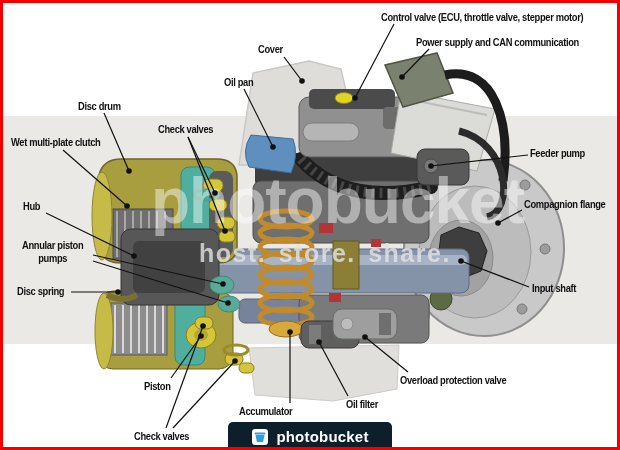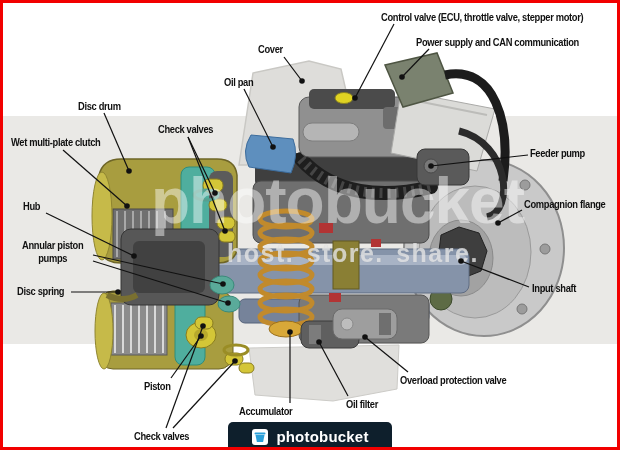--- a/index.html
+++ b/index.html
@@ -9,21 +9,21 @@
     font-family:"Liberation Sans", sans-serif;
   }
   .panel{position:absolute;left:0;top:113px;width:620px;height:228px;background:#eae9e6;}
   svg.layer{position:absolute;left:0;top:0;width:620px;height:450px;}
   .wm-big{
     position:absolute;left:148px;top:166px;font-size:64px;font-weight:bold;
     color:rgba(255,255,255,0.45);letter-spacing:-1px;line-height:1;white-space:nowrap;
     pointer-events:none;
   }
   .wm-tag{
-    position:absolute;left:224px;top:236px;font-size:25px;font-weight:bold;
+    position:absolute;left:196px;top:236px;font-size:25px;font-weight:bold;
     color:rgba(240,240,240,0.7);letter-spacing:1.5px;word-spacing:4px;white-space:nowrap;
     text-shadow:0 0 1px rgba(150,150,150,0.35);pointer-events:none;
   }
   #label-layer .lbl{
     position:absolute;font-size:11px;font-weight:bold;color:#111;
     letter-spacing:-0.4px;line-height:1.2;white-space:nowrap;
     transform:scaleX(0.85);transform-origin:left top;
   }
   #label-layer .lbl.center{white-space:normal;}
   .leader{stroke:#111;stroke-width:1.2;}

